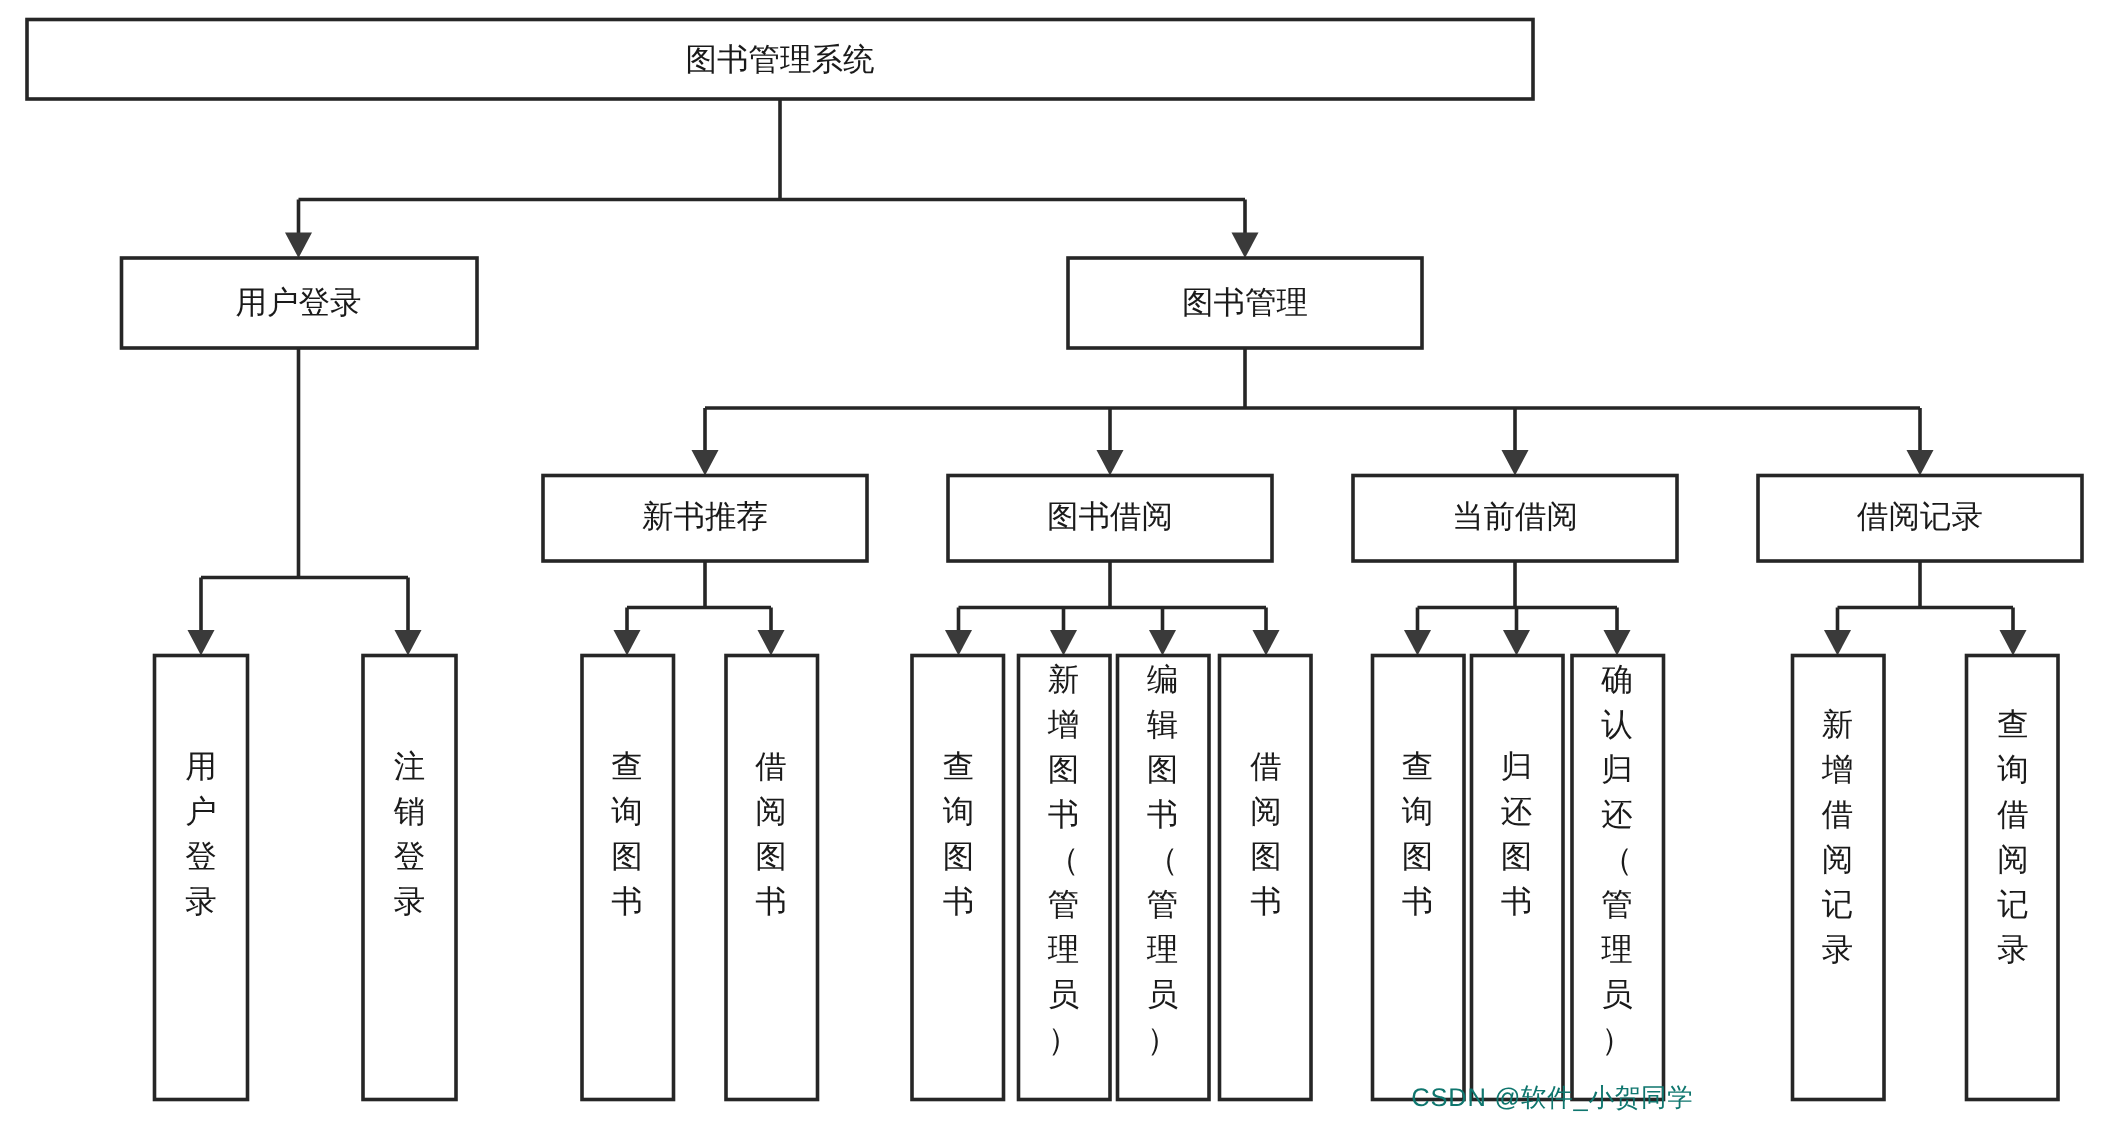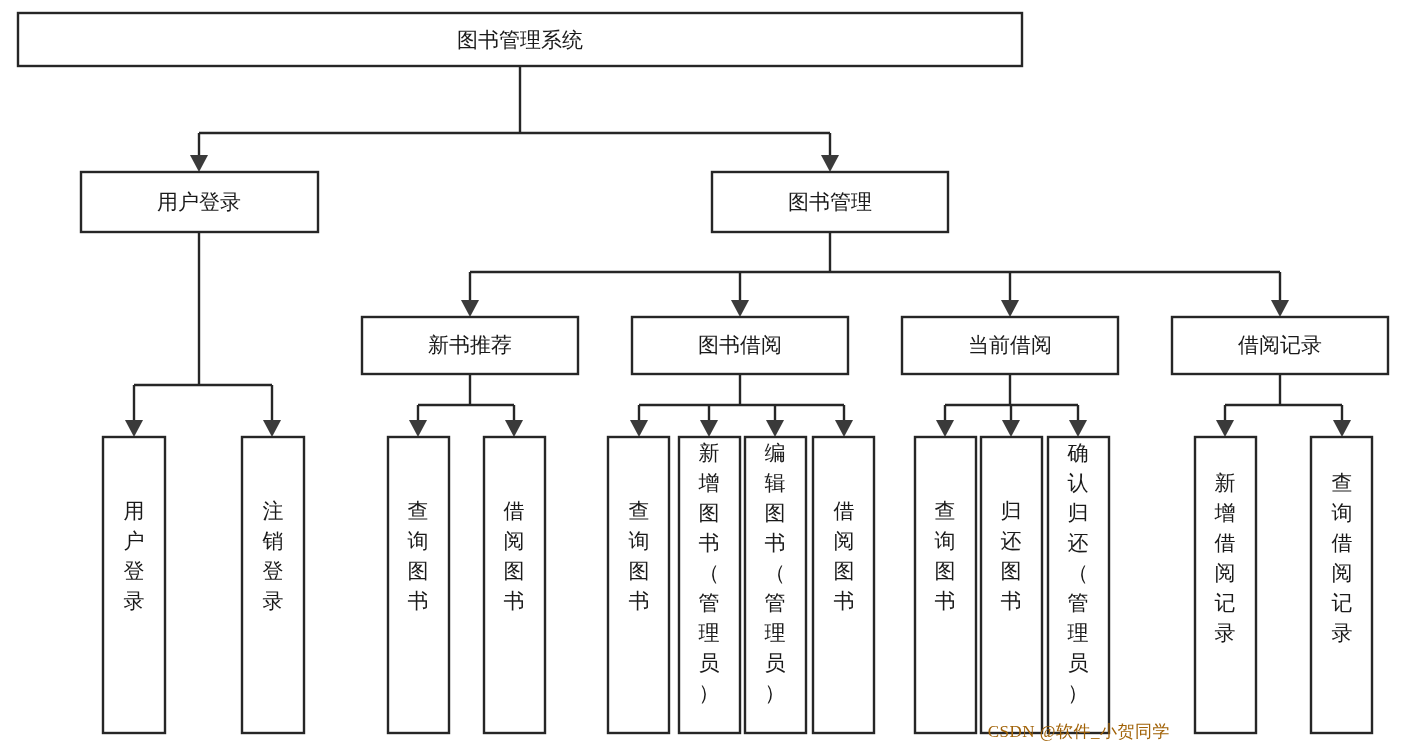--- a/index.html
+++ b/index.html
@@ -12,21 +12,20 @@
     height: 747px;
     font-family: "Liberation Sans", "DejaVu Sans", sans-serif;
     overflow: hidden;
     position: relative;
   }
   #diagram-root {
     position: relative;
     width: 1137px;
     height: 747px;
     background: #ffffff;
-    padding-left: 41px;
   }
   svg.flow {
     position: absolute;
     left: 0;
     top: 0;
     width: 1405px;
     height: 747px;
     display: block;
   }
   .node-box {
@@ -54,23 +53,23 @@
     stroke-linecap: butt;
   }
   .arrow-head {
     fill: #3a3a3a;
     stroke: none;
   }
   .watermark {
     position: absolute;
     right: 8px;
     bottom: 4px;
-    font-family: Liberation Serif, serif;
+    font-family: Liberation Sans, sans-serif;
     font-size: 17px;
-    color: #a16207;
+    color: #0f766e;
     white-space: nowrap;
     letter-spacing: 0.5px;
     user-select: none;
   }
 </style>
 </head>
 <body>
 
 <div id="diagram-root">
 

